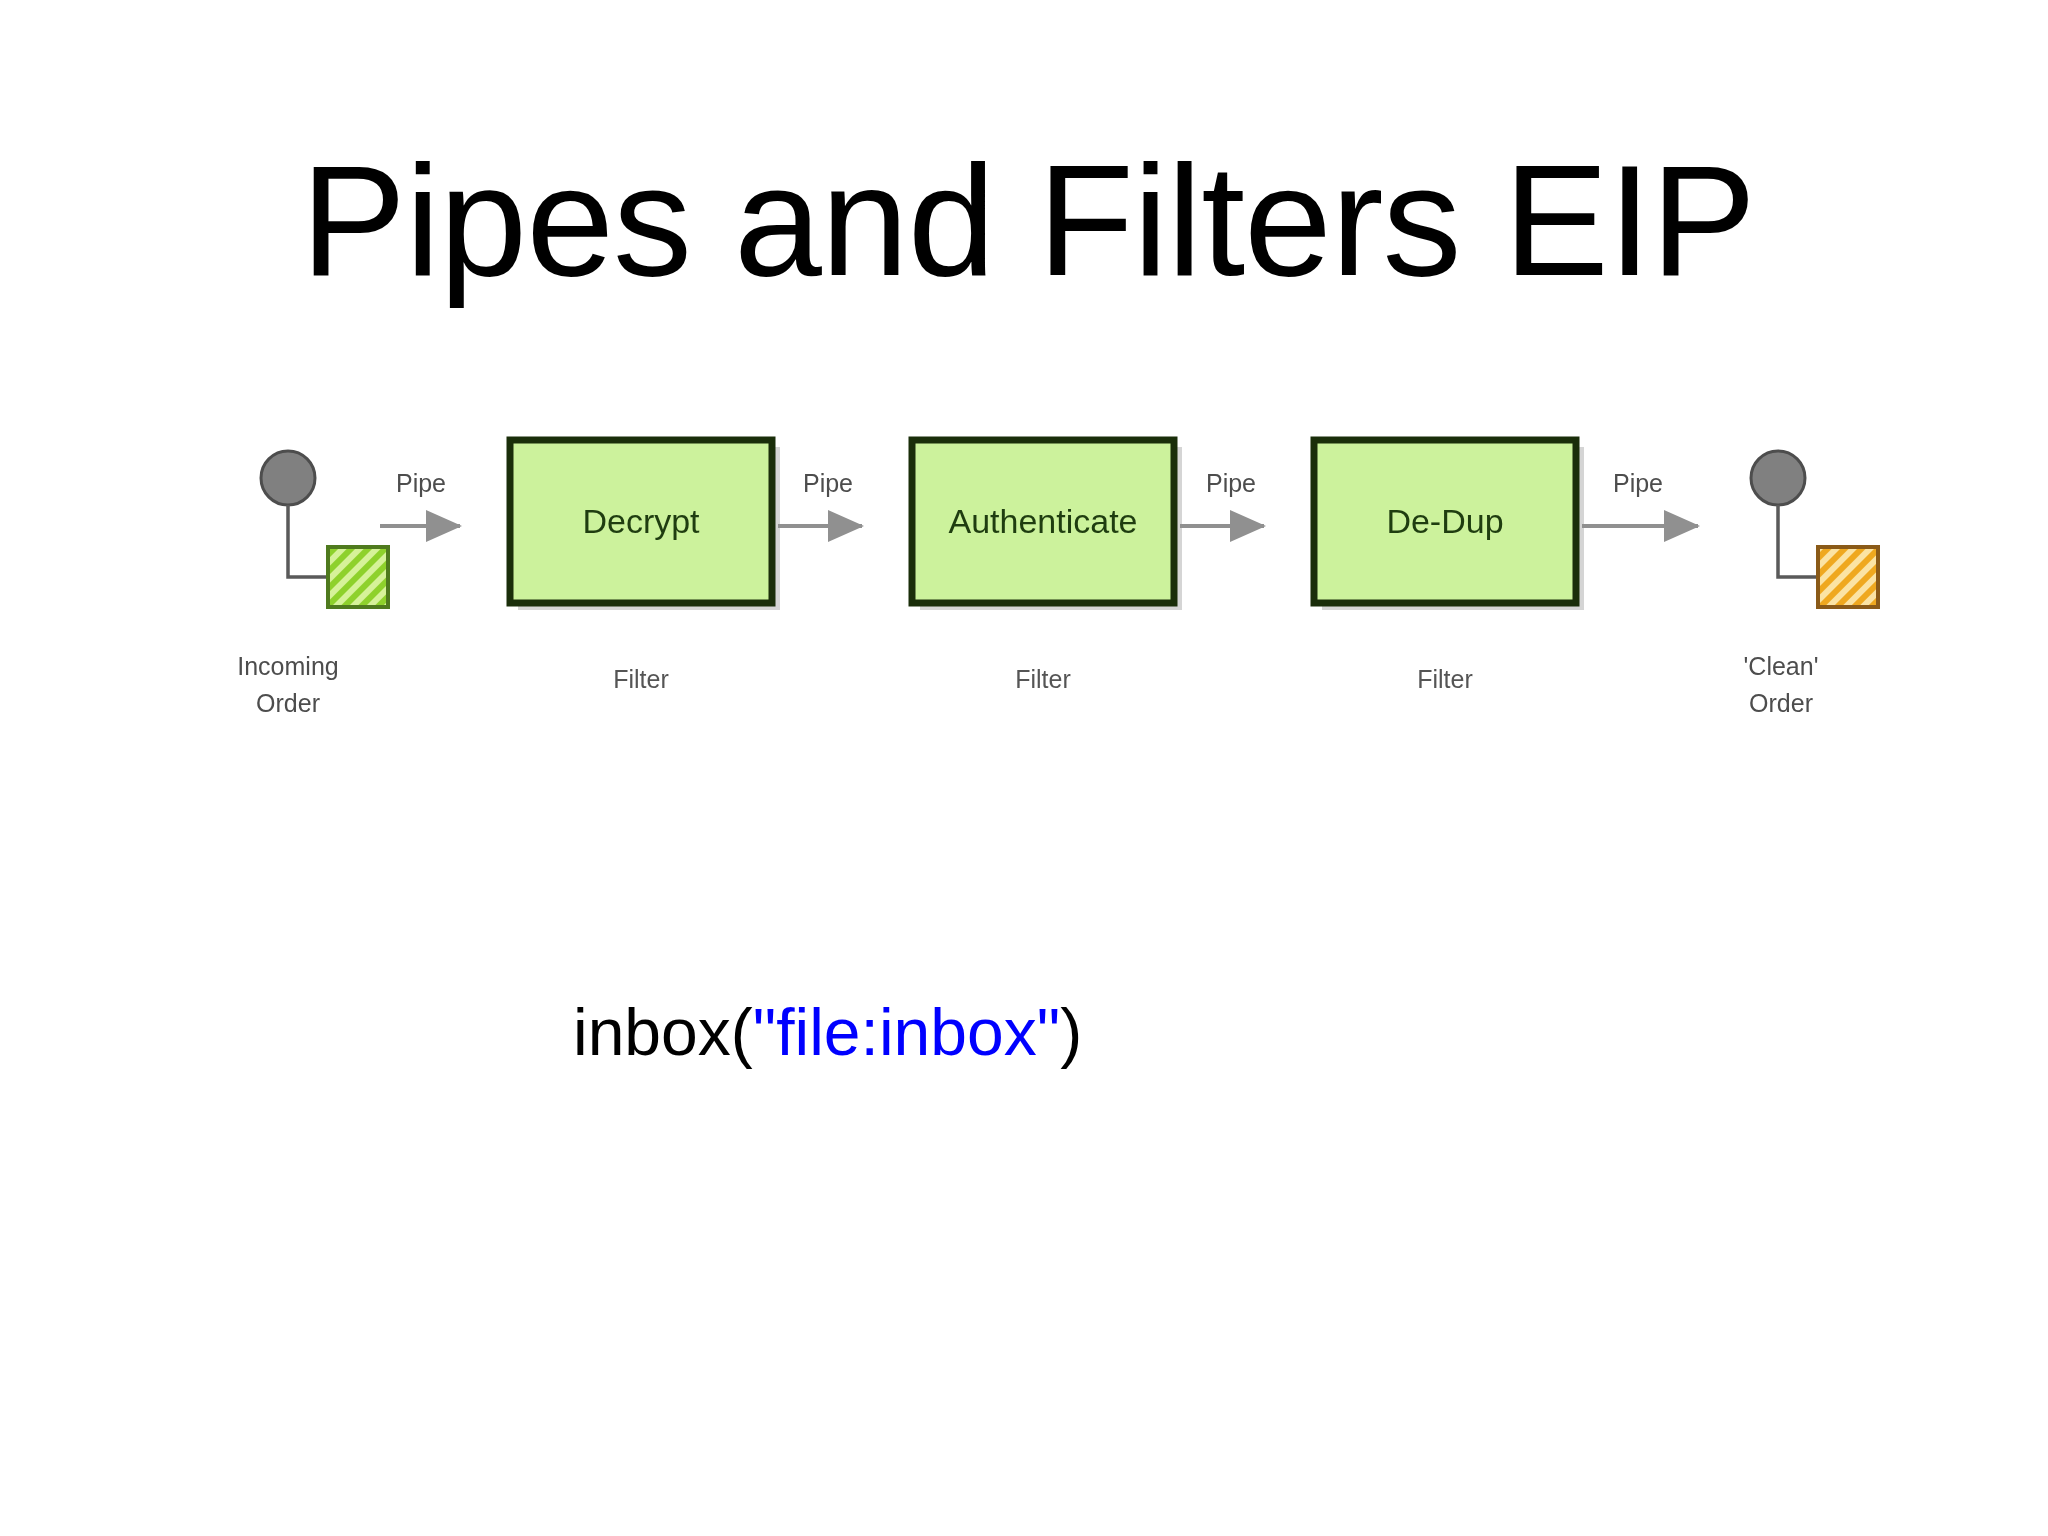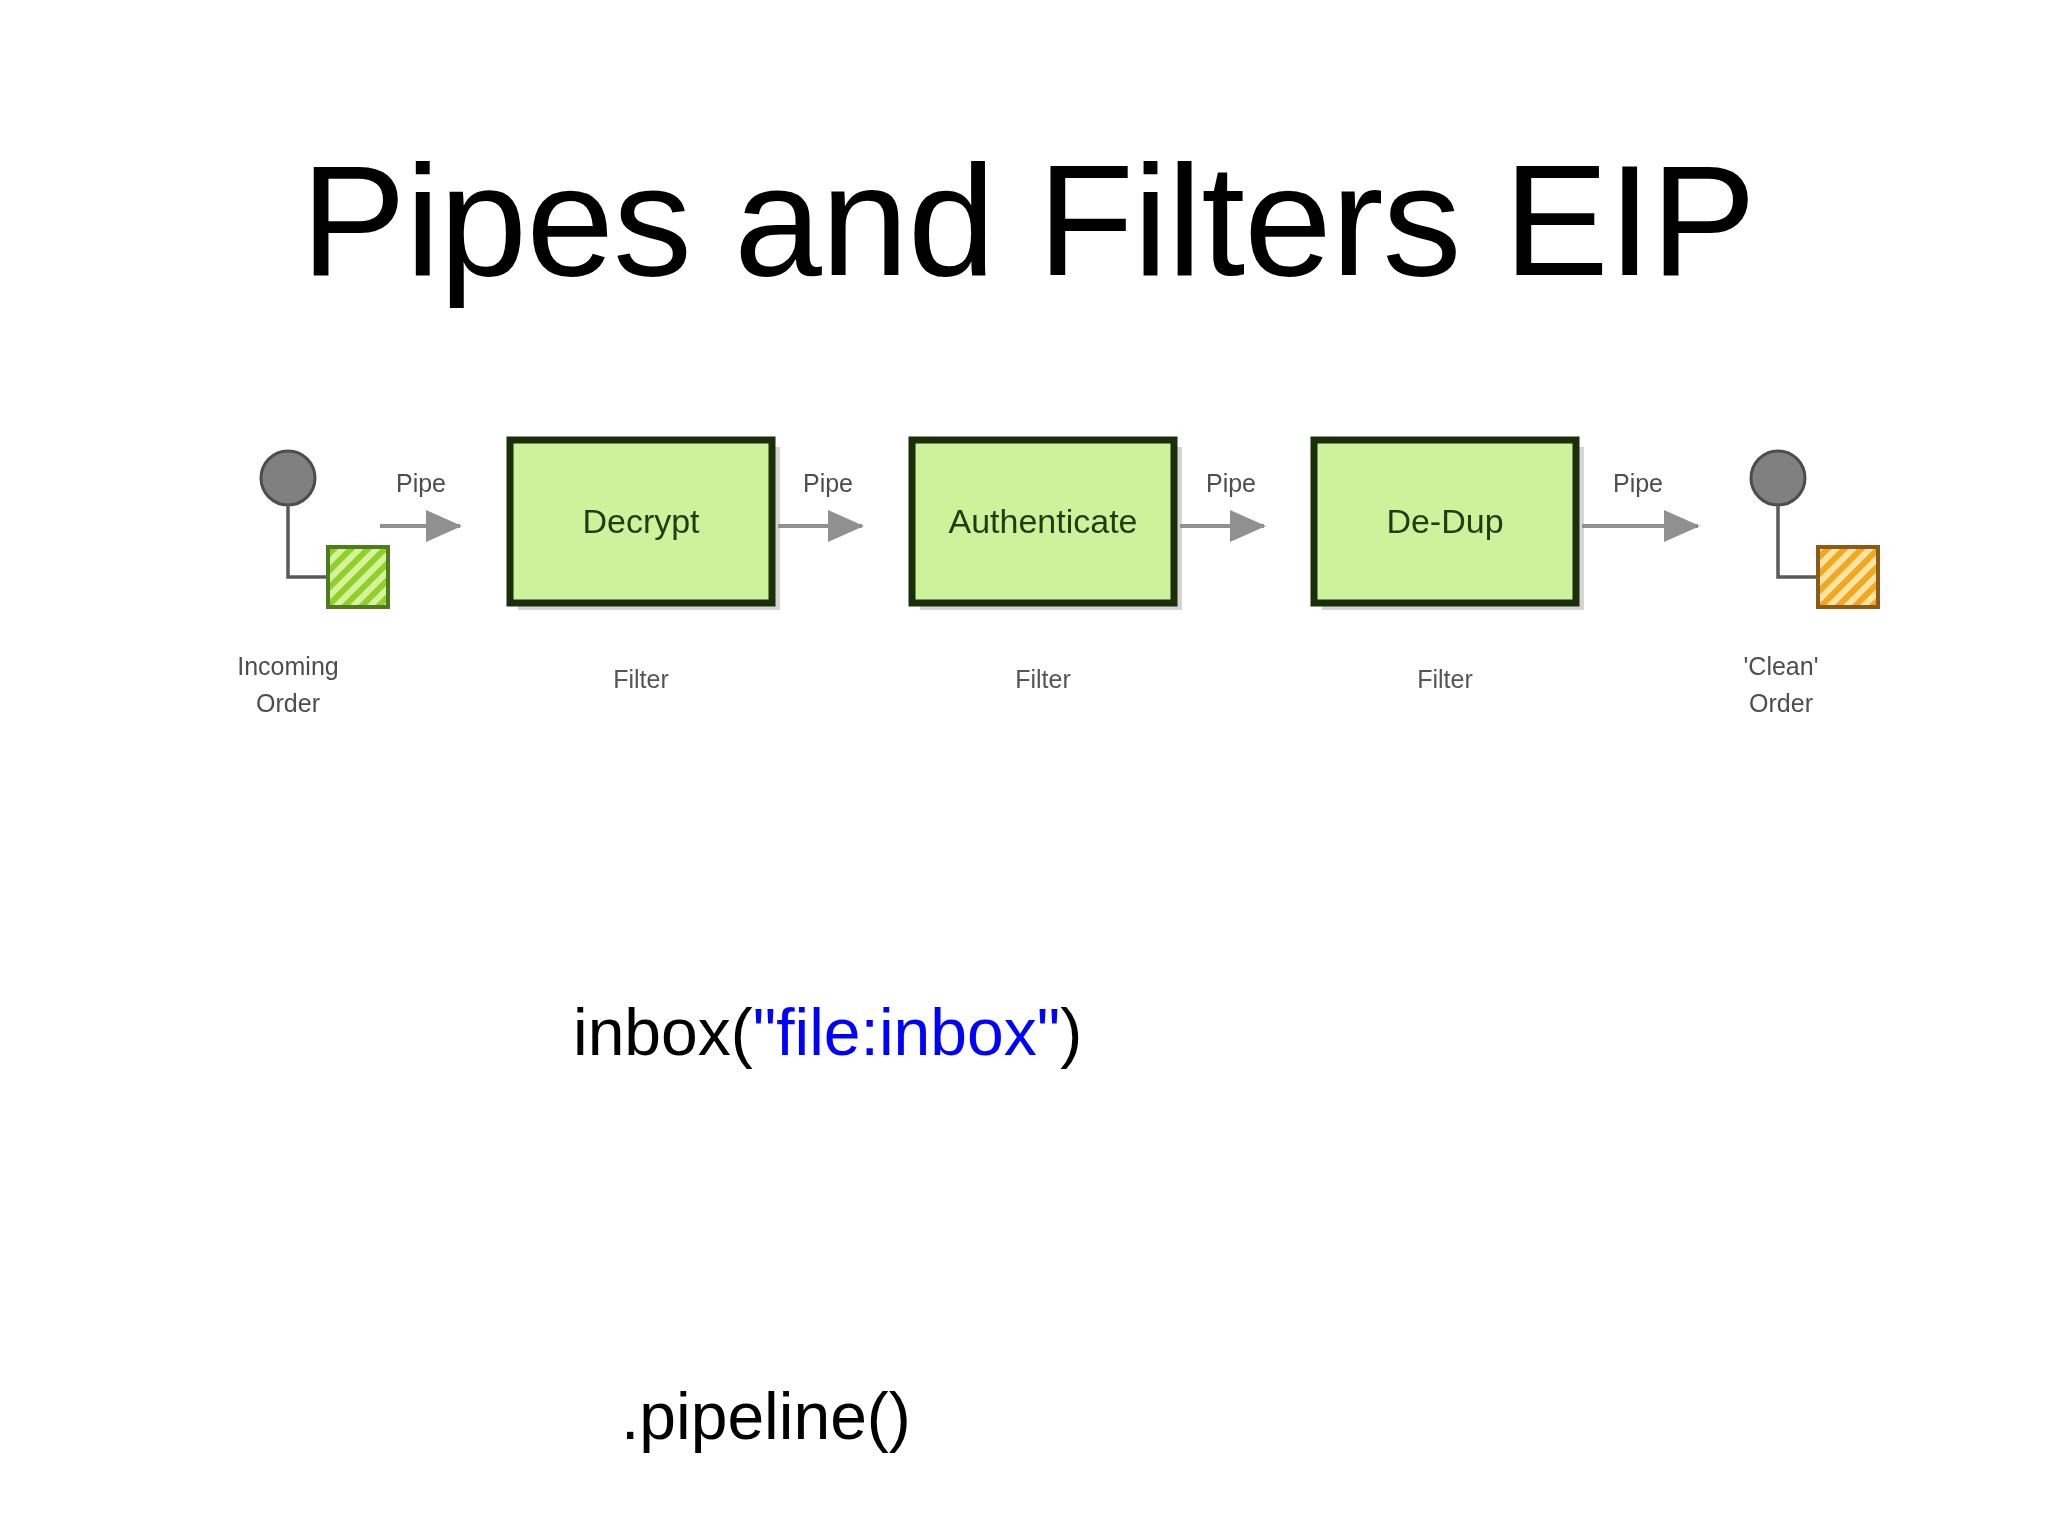--- a/index.html
+++ b/index.html
@@ -154,20 +154,19 @@
       <rect x="1590" y="117" width="60" height="60" fill="url(#hatch-orange)" stroke="#8a5a18" stroke-width="4"></rect>
       <text class="diag-endpoint-label" x="1553" y="245" text-anchor="middle">'Clean'</text>
       <text class="diag-endpoint-label" x="1553" y="282" text-anchor="middle">Order</text>
     </g>
   </svg>
 </div>
 
 <div id="code-block">
   <span class="code-line"><span>inbox(</span><span class="str">"file:inbox"</span><span>)</span></span>
 
-  <span class="code-line ind1"><span>.pipeline()</span></span>
 
   
 
   
 
   
 </div>
 
 </body></html>

